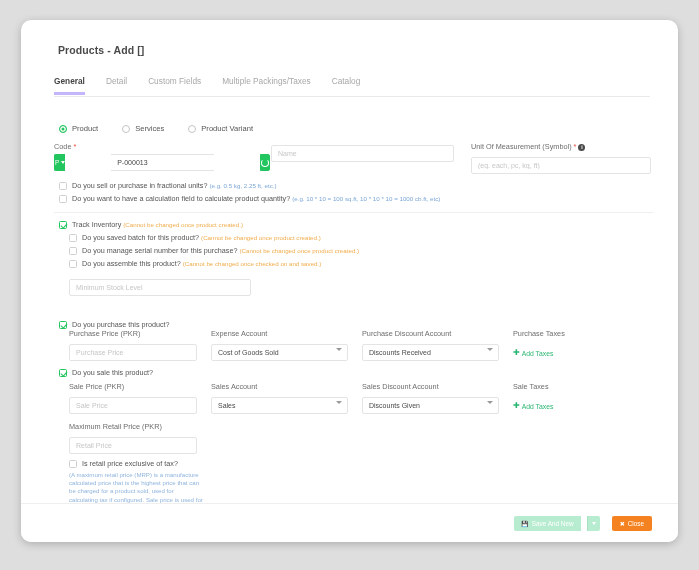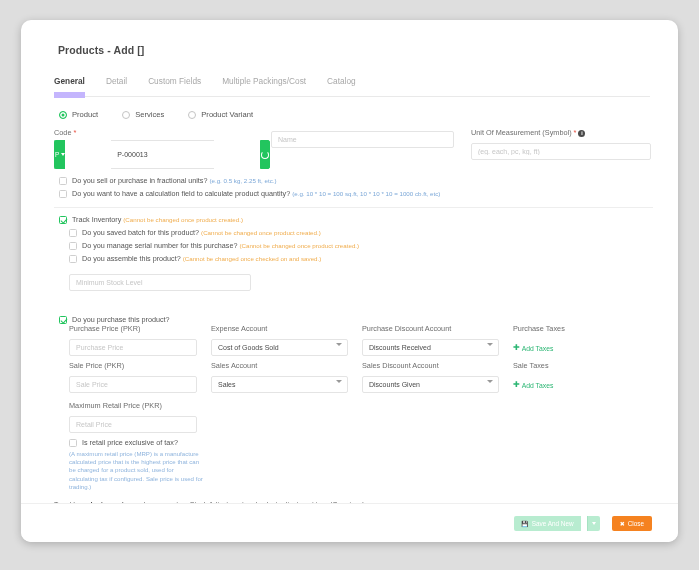--- a/index.html
+++ b/index.html
@@ -38,27 +38,27 @@
     height:22px;
     border-bottom:1px solid #e9e9e9;
     display:flex;align-items:flex-start;
   }
   .tab{
     font-size:8.3px;color:#a8a8a8;
     padding:2px 0 6px 0;margin-right:21px;
     cursor:pointer;white-space:nowrap;
     border-bottom:2px solid transparent;
   }
-  .tab.active{color:#444;font-weight:bold;border-bottom:6px solid #c4b5fd;}
+  .tab.active{color:#444;font-weight:bold;border-bottom:3px solid #c4b5fd;}
 
   .content{
     position:absolute;left:33px;top:84px;right:25px;
   }
   
-  .radio-row{display:flex;align-items:flex-start;gap:0;margin:6px 0 9px 5px;}
+  .radio-row{display:flex;align-items:flex-start;gap:0;margin:20px 0 9px 5px;}
   .radio{display:flex;align-items:center;margin-right:24px;cursor:pointer;}
   .rd{
     width:8px;height:8px;border-radius:50%;
     border:1px solid #c4c4c4;background:#fff;margin-right:5px;
     box-sizing:border-box;
   }
   .rd.on{border:1px solid #22c55e;background:#22c55e;box-shadow:inset 0 0 0 1.5px #fff;}
   .radio span{font-size:7.6px;color:#555;}
 
   .lbl{font-size:7.3px;color:#6d6d6d;display:block;margin-bottom:3px;}
@@ -89,21 +89,21 @@
   .sel-wrap:after{
     content:"";position:absolute;right:6px;top:7px;
     border-left:3px solid transparent;border-right:3px solid transparent;
     border-top:3.5px solid #999;pointer-events:none;
   }
   
   .row{display:flex;gap:0;}
   .col-code{width:200px;margin-right:17px;}
   .col-name{width:183px;margin-right:17px;}
   .col-uom{width:180px;}
-  .code-group{display:flex;align-items:stretch;height:29px;gap:46px;}
+  .code-group{display:flex;align-items:stretch;height:17px;gap:46px;}
   .code-prefix{
     width:27px;background:#22c55e;border:1px solid #22c55e;border-right:none;
     border-radius:2px 0 0 2px;
     display:flex;align-items:center;justify-content:center;gap:2px;
     color:#fff;font-size:6.3px;cursor:pointer;
   }
   .code-prefix .cv{border-left:2.5px solid transparent;border-right:2.5px solid transparent;border-top:3px solid #fff;}
   .code-input{
     flex:1;border:1px solid #e4e4e4;border-left:none;border-right:none;
     font-size:7px;color:#444;padding:0 6px;outline:none;
@@ -191,21 +191,21 @@
 
 <div class="modal">
   <div class="modal-body">
 
     <div class="title">Products - Add []</div>
 
     <div class="tabs">
       <div class="tab active">General</div>
       <div class="tab">Detail</div>
       <div class="tab">Custom Fields</div>
-      <div class="tab">Multiple Packings/Cost</div>
+      <div class="tab">Multiple Packings/Taxes</div>
       <div class="tab">Catalog</div>
     </div>
 
     <div class="content">
 
       <div class="radio-row">
         <label class="radio">
           <span class="rd on"></span>
           <span>Product</span>
         </label>
@@ -308,20 +308,24 @@
         </div>
         <div class="f4">
           <span class="lbl">Purchase Taxes</span>
           <span class="addtax">
               <span class="plus">✚</span>
               <span>Add Taxes</span>
             </span>
         </div>
       </div>
 
+      <div class="cbrow" style="margin-top:7px">
+        <span class="cb on"></span>
+        <span class="cbtxt">Do you sale this product?</span>
+      </div>
 
       <div class="fields-4" style="margin-top:5px;margin-left:15px">
         <div class="f1">
           <span class="lbl">Sale Price (PKR)</span>
           <input class="inp" placeholder="Sale Price" style="">
         </div>
         <div class="f2">
           <span class="lbl">Sales Account</span>
           <div class="sel-wrap">
             <select class="sel">

